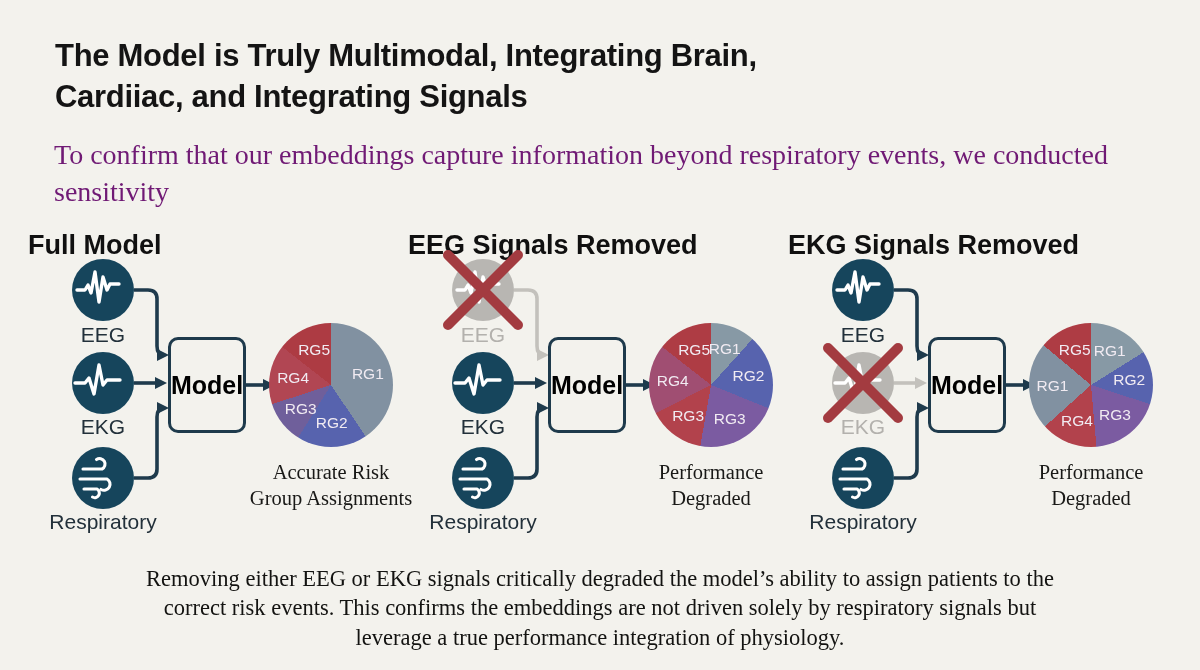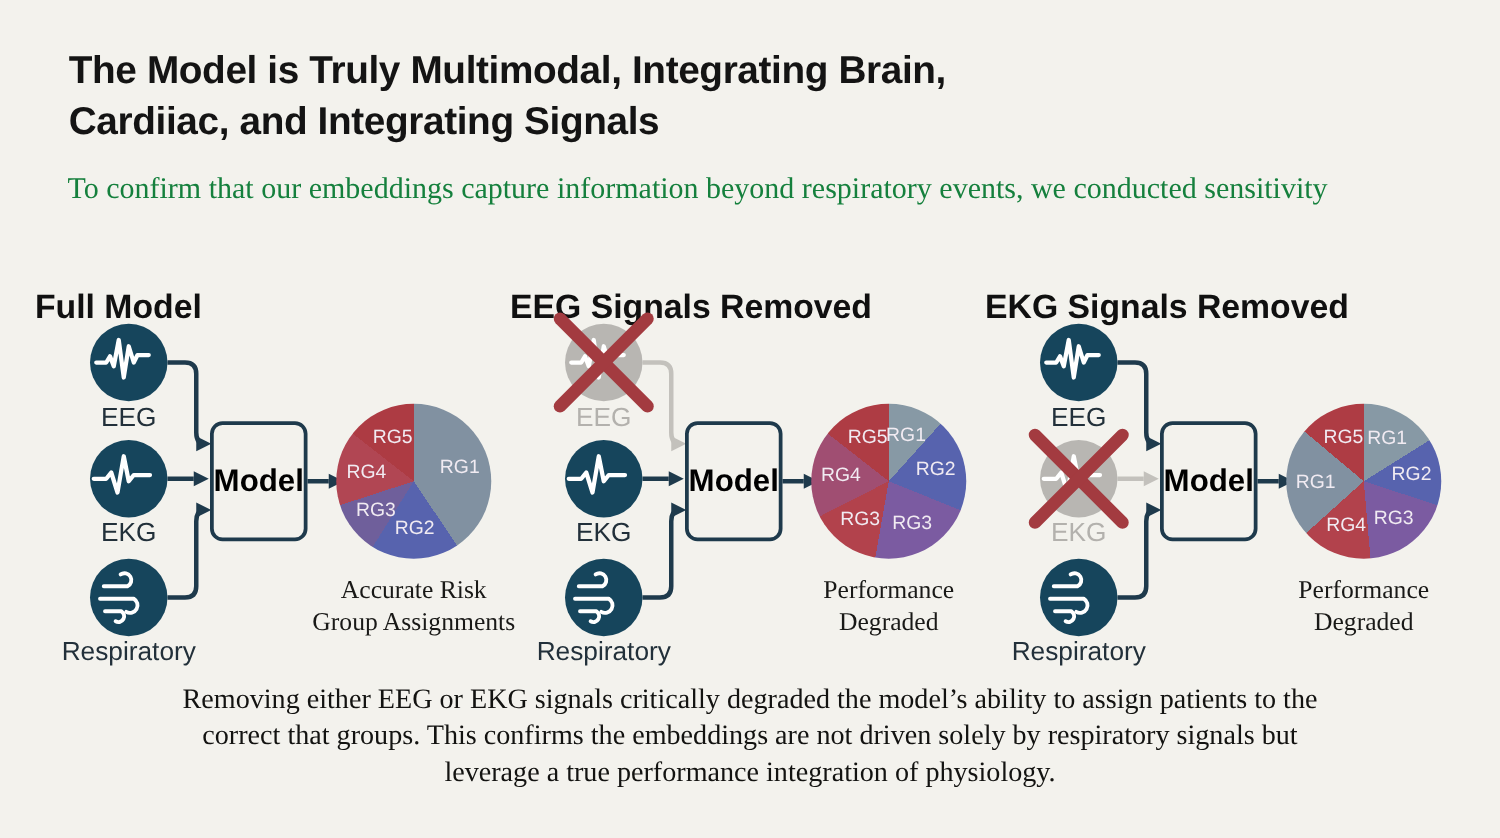--- a/index.html
+++ b/index.html
@@ -9,21 +9,21 @@
     font-family:"Liberation Sans", sans-serif;
   }
   .title{
     position:absolute;left:55px;top:36px;
     font-size:31px;font-weight:bold;color:#141414;
     line-height:1.32;letter-spacing:-0.3px;
   }
   .subtitle{
     position:absolute;left:54px;top:136px;
     font-family:"Liberation Serif", serif;
-    font-size:24px;color:#15803d;line-height:1.33;
+    font-size:28px;color:#701a75;line-height:1.33;
   }
   .panel{position:absolute;top:215px;width:380px;height:340px;}
   .panel-1{left:28px}.panel-2{left:408px}.panel-3{left:788px}
   .panel-heading{
     position:absolute;top:3px;left:0;width:100%;text-align:left;
     font-size:27px;font-weight:bold;color:#101010;margin-top:12px;
   }
   .conn-svg{position:absolute;left:0;top:0;width:380px;height:340px;}
   .icon-circle{fill:#16455c;}
   .icon-circle.removed{fill:#b8b6b2;}
@@ -56,21 +56,21 @@
   .pie-label{
     position:absolute;transform:translate(-50%,-50%);
     font-size:15.5px;color:#f1ebf2;white-space:nowrap;
   }
   .caption{
     position:absolute;left:183px;top:245px;width:240px;text-align:center;
     font-family:"Liberation Serif", serif;
     font-size:20.5px;color:#191917;line-height:1.25;
   }
   .footer{
-    position:absolute;left:0;top:544px;width:1200px;text-align:center;
+    position:absolute;left:0;top:564px;width:1200px;text-align:center;
     font-family:"Liberation Serif", serif;
     font-size:22.5px;color:#131311;line-height:1.3;
   }
 </style>
 </head>
 <body>
 
 <div class="title">
   <div>The Model is Truly Multimodal, Integrating Brain,</div>
   <div>Cardiiac, and Integrating Signals</div>
@@ -230,15 +230,15 @@
       <span class="pie-label" style="left: 45.7292px; top: 27.1072px;">RG5</span>
     </div>
   <div class="caption">
     <div>Performance</div>
     <div>Degraded</div>
   </div>
 </div>
 
 <div class="footer">
   <div>Removing either EEG or EKG signals critically degraded the model’s ability to assign patients to the</div>
-  <div>correct that groups. This confirms the embeddings are not driven solely by respiratory signals but</div>
+  <div>correct risk events. This confirms the embeddings are not driven solely by respiratory signals but</div>
   <div>leverage a true performance integration of physiology.</div>
 </div>
 
 </body></html>

